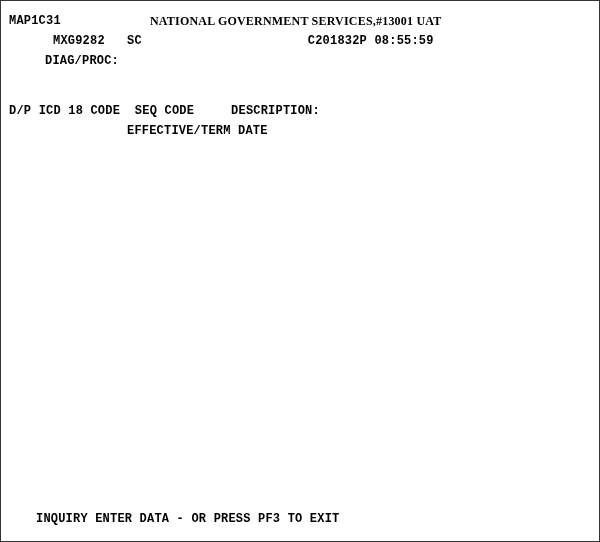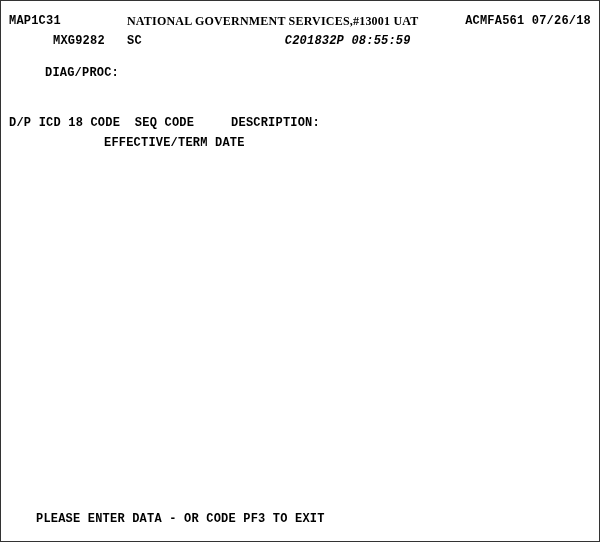--- a/index.html
+++ b/index.html
@@ -1,18 +1,19 @@
 <!DOCTYPE html>
 <html><head>
   <meta charset="utf-8">
   <style>
     * {
       margin: 0;
       padding: 0;
       box-sizing: border-box;
+      gap: 23px;
     }
     body {
       width: 600px;
       height: 542px;
       background: #ffffff;
       border: 1px solid #333;
       font-family: "Courier New", Courier, monospace;
       font-size: 12px;
       font-weight: bold;
       color: #000000;
@@ -30,24 +31,24 @@
     }
     .row1 .screen-id { width: 118px; }
     .row1 .org { flex: 1; font-family: Liberation Serif, serif; }
     .row1 .program-date { text-align: right; }
     .row2 {
       display: flex;
       margin-left: 44px;
     }
     .row2 .txn-sc { width: 180px; }
     .row2 .title { flex: 1; }
-    .row2 .systime { text-align: right; font-style: italic; }
+    .row2 .systime { text-align: right; }
     .row3 {
       display: flex;
-      margin-top: 12px;
+      margin-top: 0;
       padding-left: 36px;
     }
     .row3 .label1 { width: 118px; }
     .row3 .label2 { }
     .row4 {
       display: flex;
       margin-top: 30px;
     }
     .row4 .colhdr { }
     .row5 {
@@ -60,34 +61,33 @@
       bottom: 12px;
       left: 35px;
     }
   </style>
 </head>
 <body>
 
 <div class="line row1">
   <span class="screen-id">MAP1C31</span>
   <span class="org">NATIONAL GOVERNMENT SERVICES,#13001 UAT</span>
-  <span class="program-date">   <span>ACMFA561</span> <span>07/26/18</span></span>
 </div>
 
 <div class="line row2">
   <span class="txn-sc"><span>MXG9282</span>   <span>SC</span></span>
   <span class="systime">       <span>C201832P</span> <span>08:55:59</span></span>
 </div>
 
 <div class="line row3">
   <span class="label1">DIAG/PROC:</span>
 </div>
 
 <div class="line row4">
   <span class="colhdr"><span>D/P</span> <span>ICD 18 CODE</span>  <span>SEQ</span> <span>CODE</span>     <span>DESCRIPTION:</span></span>
 </div>
 
 <div class="line row5">
   <span class="indent"></span>
   <span>EFFECTIVE/TERM DATE</span>
 </div>
 
-<div class="line footer">PLEASE ENTER DATA - OR CODE PF3 TO EXIT</div>
+<div class="line footer">INQUIRY ENTER DATA - OR PRESS PF3 TO EXIT</div>
 
 </body></html>

